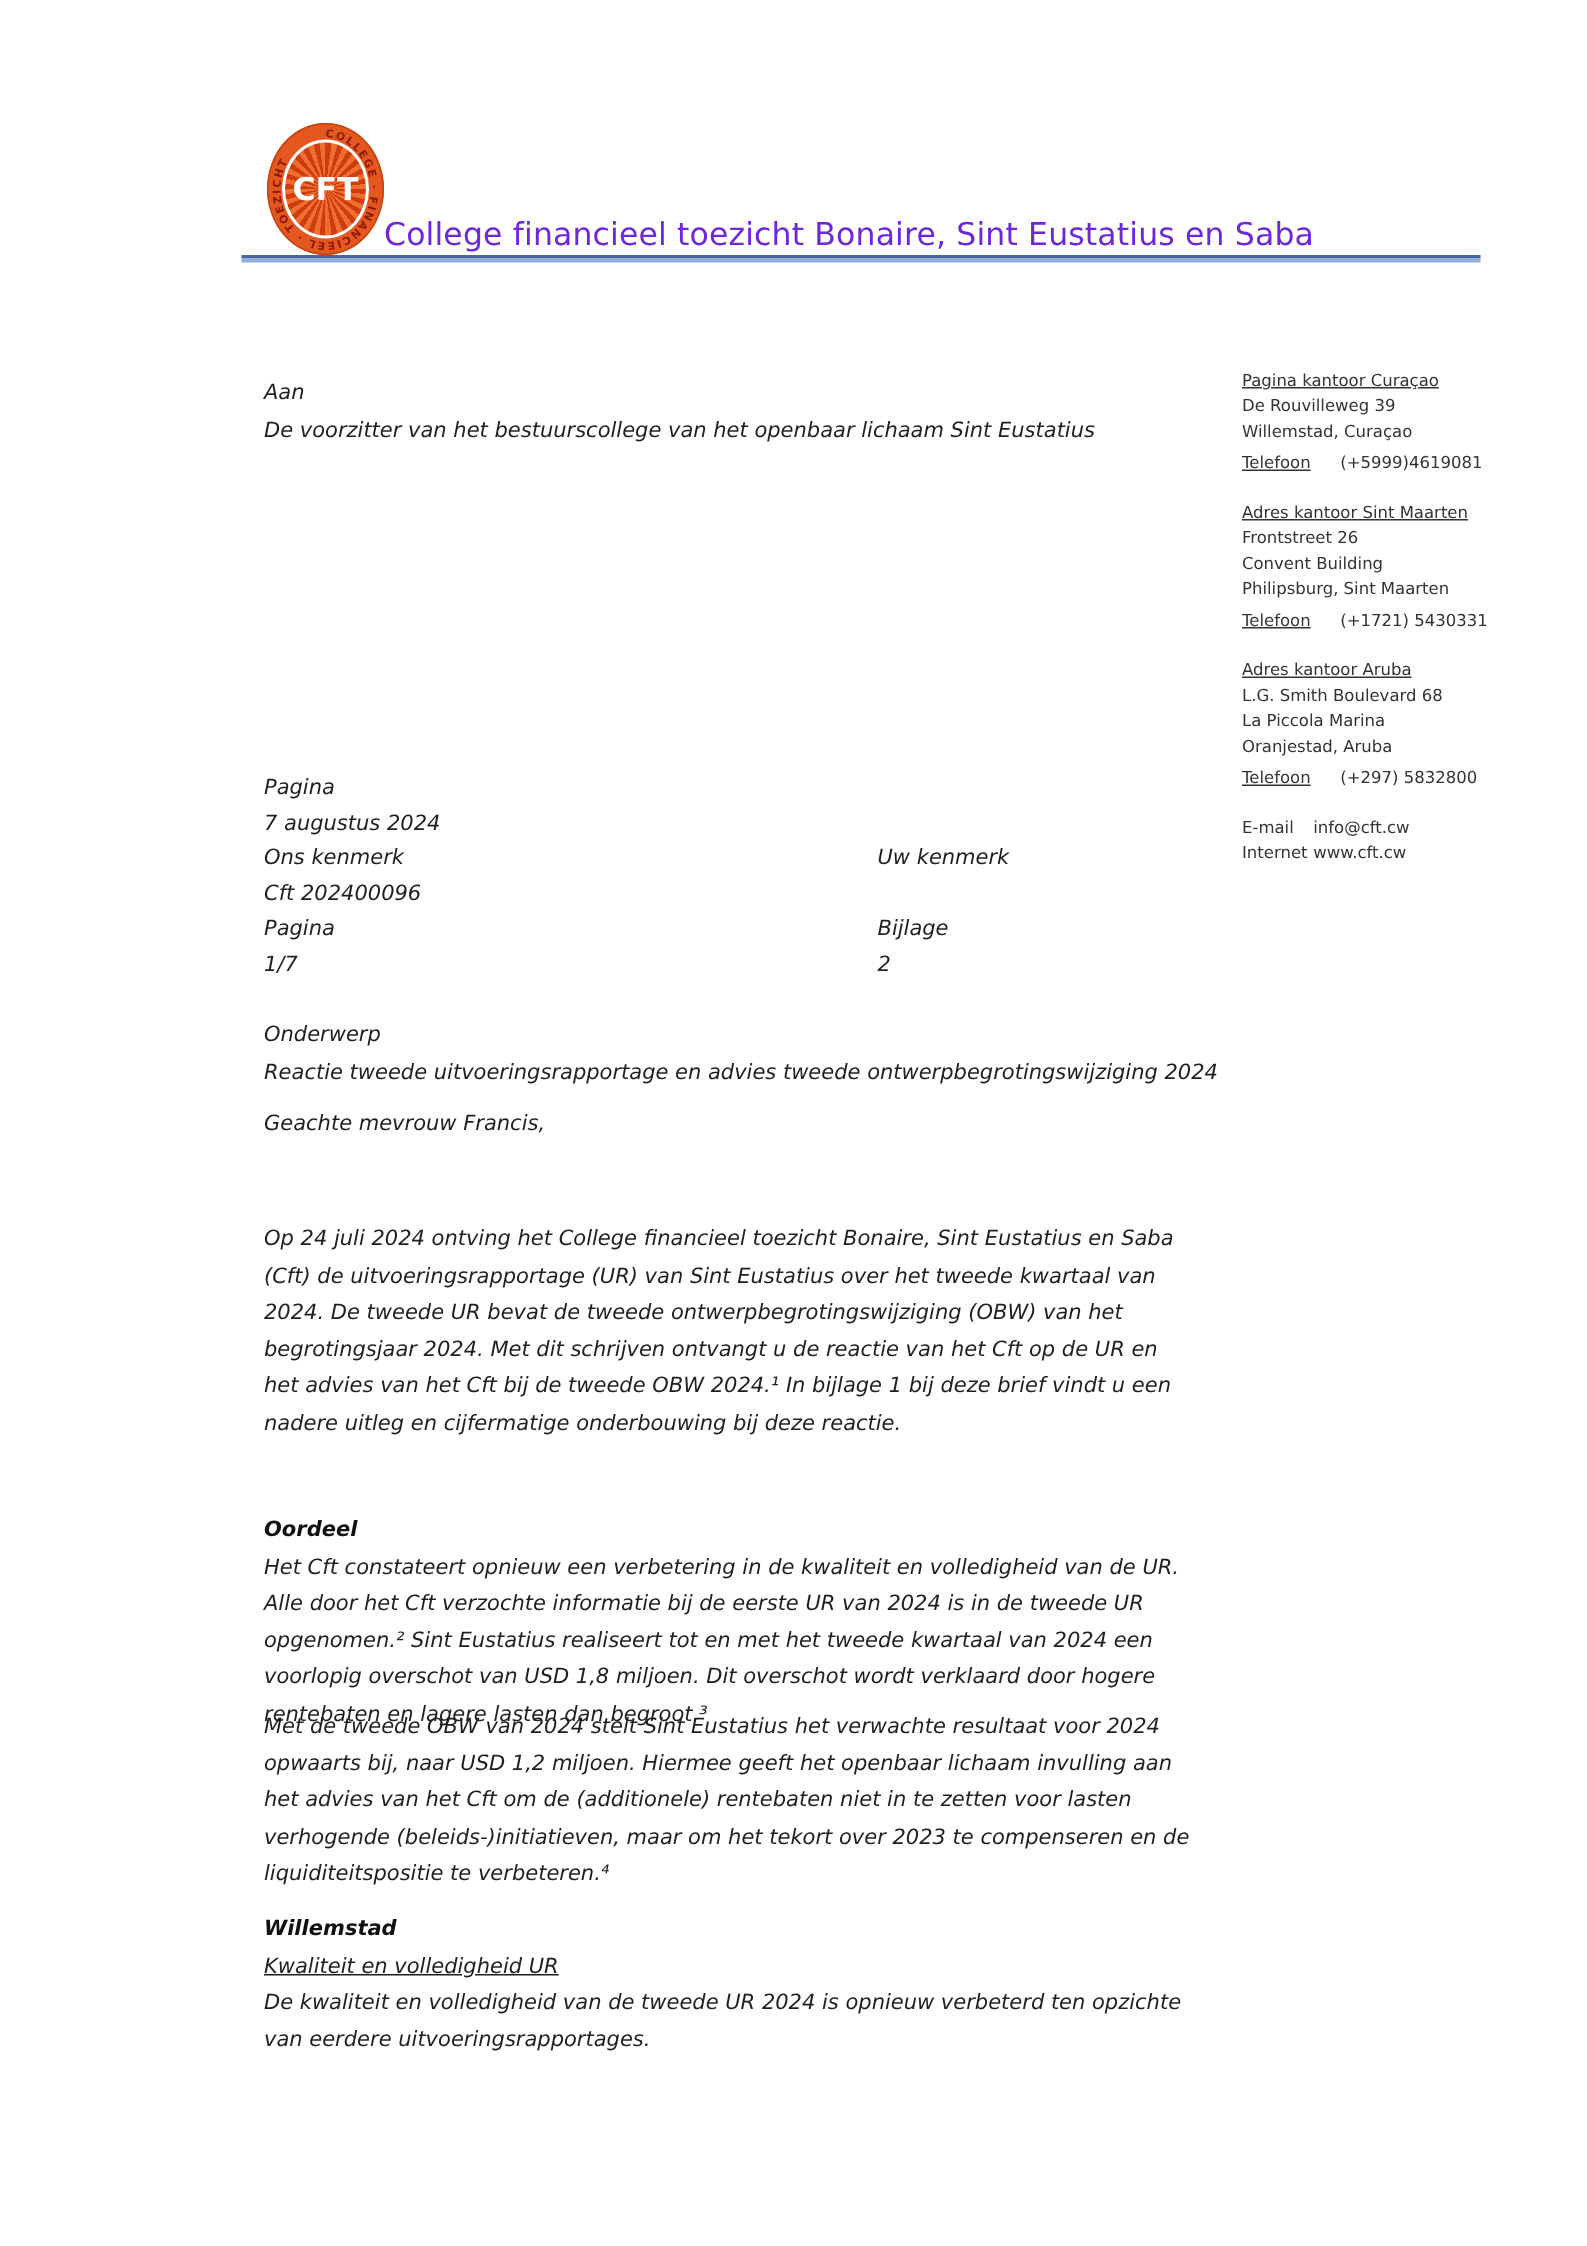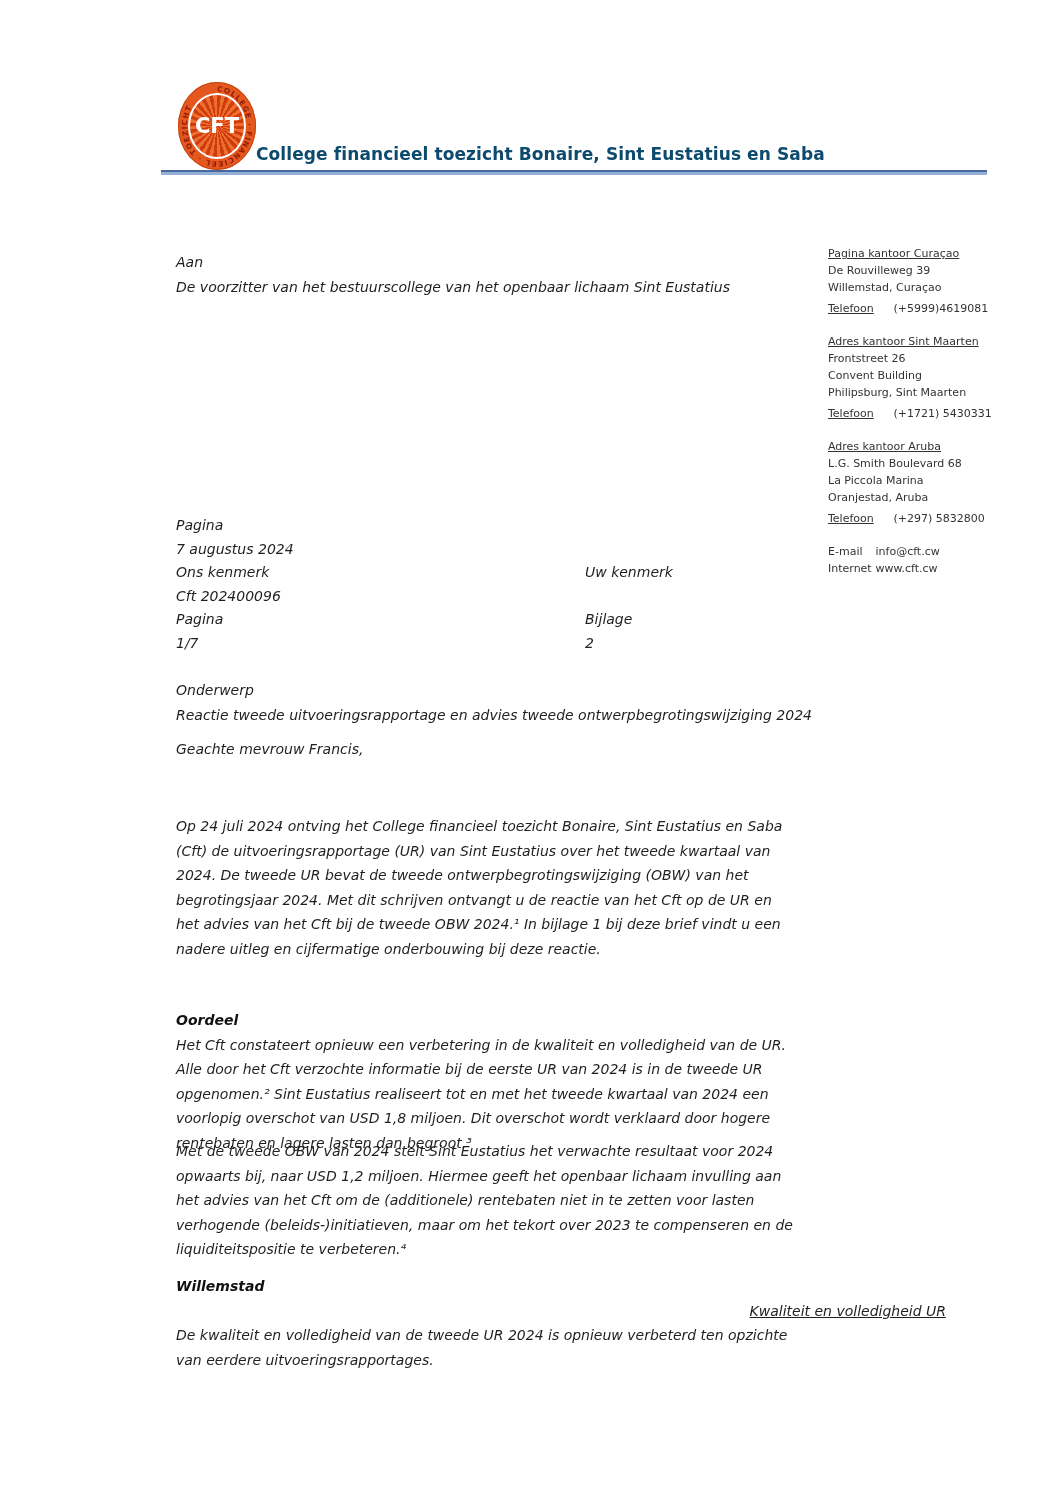--- a/index.html
+++ b/index.html
@@ -24,33 +24,33 @@
     position: absolute; left: 10px; top: 11px; width: 58px; height: 66px;
     border-radius: 50%;
     border: 2px solid #ffffff;
     background: repeating-conic-gradient(#cf3c10 0deg 7.5deg, #ee6f2d 7.5deg 15deg);
   }
   .logo-svg { position: absolute; left: 0; top: 0; width: 78px; height: 88px; }
   .logo-center-text { font-family: "DejaVu Sans", sans-serif; }
 
   .header-title {
     position: absolute; left: 256px; top: 144px;
-    font-size: 17px; font-weight: bold; color: #0c4a6e;
+    font-size: 21px; font-weight: normal; color: #6d28d9;
     white-space: nowrap; letter-spacing: 0.1px;
   }
   .header-rule {
     position: absolute; left: 161px; top: 170px; width: 826px; height: 5px;
     background: linear-gradient(to bottom, #46699f 0 2px, #93afd6 2px 5px);
   }
 
   
   .block { position: absolute; left: 176px; width: 770px; font-size: 14px; line-height: 24.5px; font-style: italic; }
   .para { white-space: pre-line; }
   .bold { font-weight: bold; color: #111111; }
-  .underline { text-decoration: underline; text-align: right; }
+  .underline { text-decoration: underline; }
 
   .recipient-block { top: 250px; }
   .meta-block { top: 514px; width: 720px; }
   .meta-row { display: grid; grid-template-columns: 409px auto; line-height: 23.5px; min-height: 23.5px; }
   .subject-block { top: 678px; }
   .salutation-block { top: 737px; }
   .p1-block { top: 814px; }
   .oordeel-block { top: 1008px; }
   .p3-block { top: 1139px; }
   .toelichting-block { top: 1274px; }

